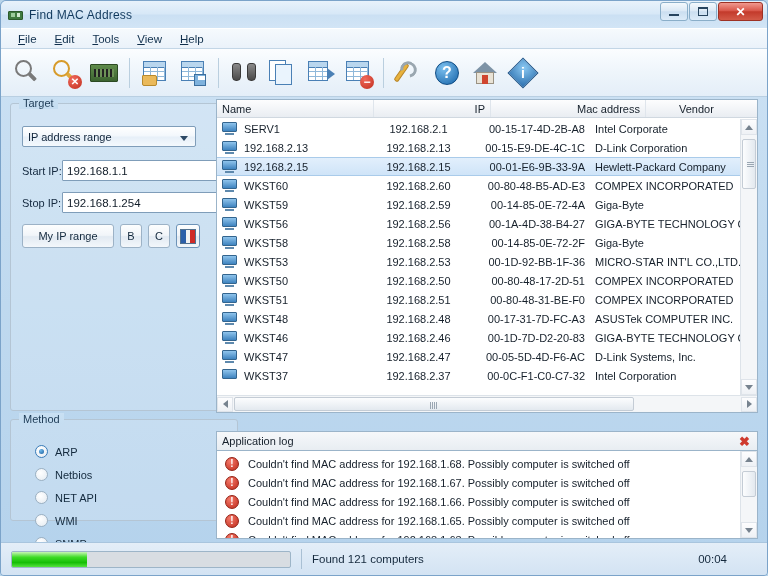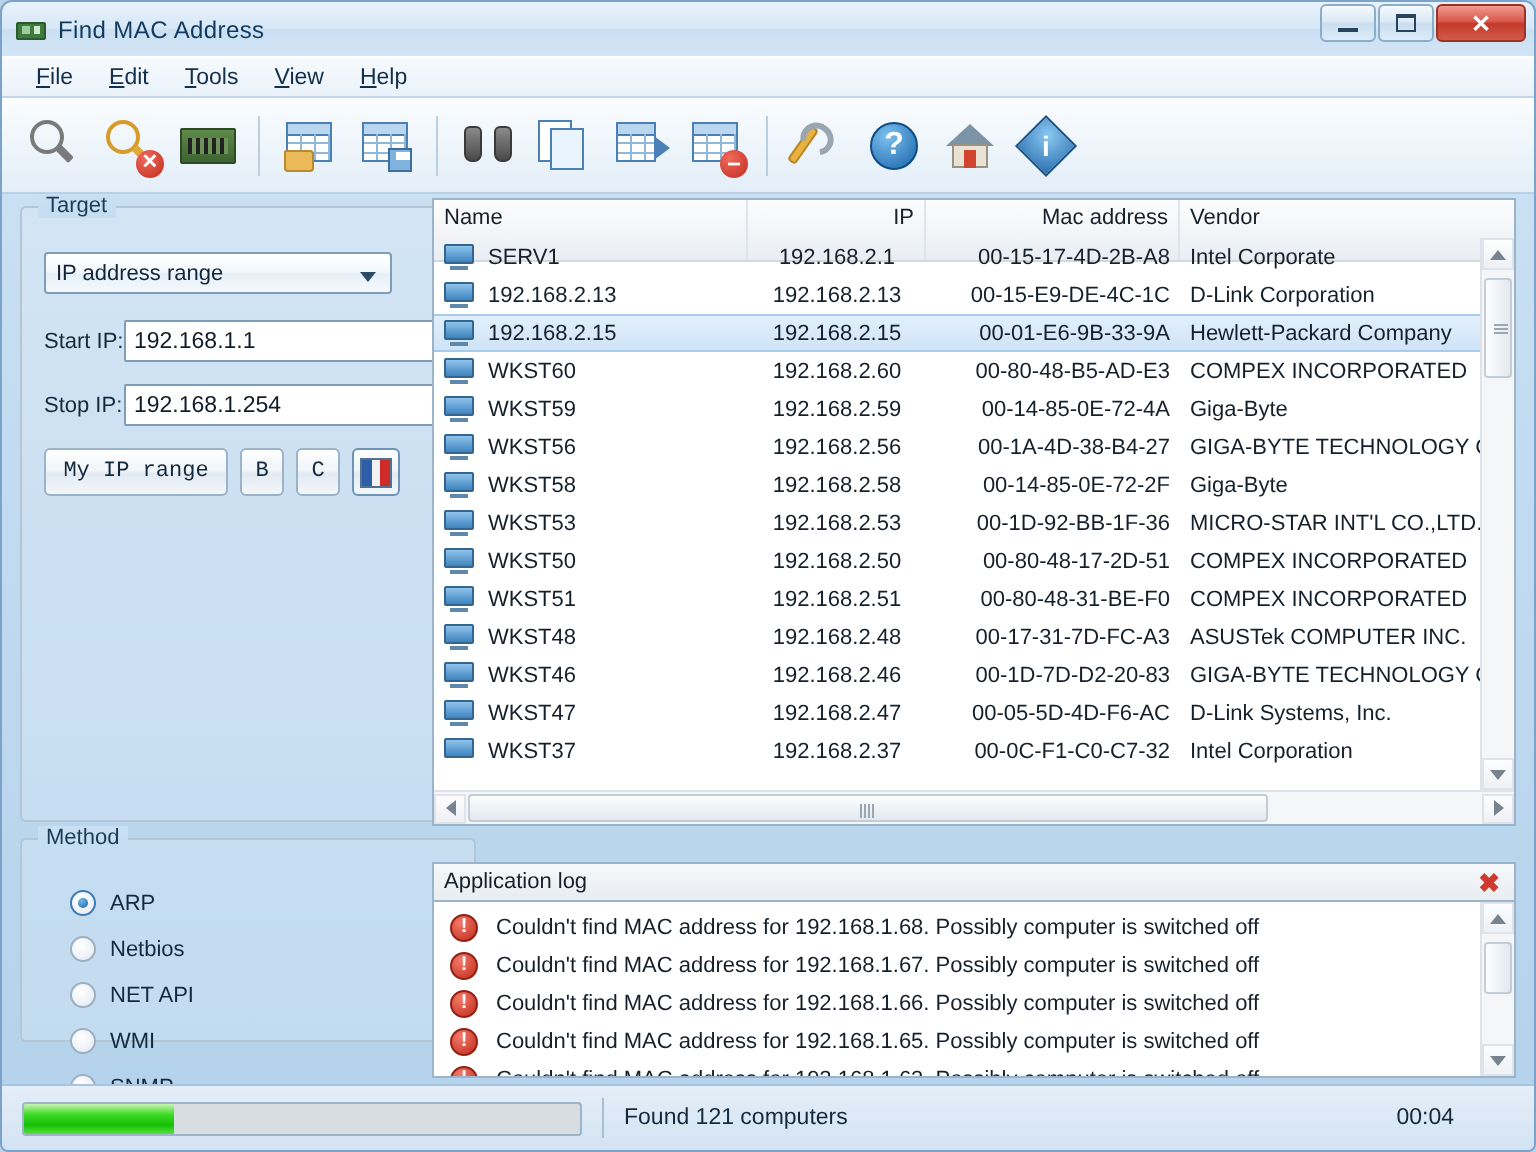--- a/index.html
+++ b/index.html
@@ -174,21 +174,21 @@
     font-family:"Liberation Sans", sans-serif; font-size:11.5px; color:#101c28;
     padding:0 4px; border-radius:1px;
   }
   #row-start { top:56px; }
   #row-stop  { top:88px; }
 
   .btnrow { position:absolute; left:11px; top:120px; display:flex; gap:6px; align-items:center; }
   .btn {
     height:24px; border:1px solid #9cb2c6; border-radius:3px;
     background: linear-gradient(180deg,#fdfefe 0%, #f1f5f9 47%, #e2eaf2 53%, #f3f7fb 100%);
-    font-size:11px; color:#13293d; display:flex; align-items:center; justify-content:center;font-family:Liberation Mono, monospace;
+    font-size:11px; color:#13293d; display:flex; align-items:center; justify-content:center;
   }
   #btn-myiprange { width:92px; }
   .btn.sq { width:22px; }
   .btn.flagbtn { width:24px; padding:0; border-color:#6d93b8; }
   .flag { width:16px; height:15px; display:flex; border:1px solid #51718f; }
   .flag i { flex:1; } .flag .b{background:#2c5fa8;} .flag .w{background:#f2f2f2;} .flag .r{background:#cf2b28;}
 
   .radio-list { position:absolute; left:24px; top:20px; }
   .radio-row { display:flex; align-items:center; height:23px; }
   .radio {
@@ -202,23 +202,23 @@
   .radio-row span { font-size:11px; color:#13293d; }
 
   
   .rightpanel { position:absolute; left:215px; right:9px; top:0; bottom:3px; }
 
   .listbox {
     position:absolute; left:0; right:0; top:2px; height:314px;
     border:1px solid #9bb4c9; background:#fff; overflow:hidden;
   }
   .lb-header {
-    display:flex; height:31px;
+    display:flex; height:18px;
     background: linear-gradient(180deg,#fdfdfe 0%, #f3f5f8 50%, #e9edf2 100%);
-    border-bottom:1px solid #d0d8e0; font-size:11px; color:#16202b;
+    border-bottom:1px solid #d0d8e0; font-size:11px; color:#16202b;gap:28px;
   }
   .lb-header div { position:relative; padding:3px 5px 0 5px; border-right:1px solid #dfe5ec; }
   .col-name { width:157px; }
   .col-ip { width:89px; text-align:right; }
   .col-mac { width:127px; text-align:right; }
   .col-vendor { flex:1; border-right:none !important; }
 
   .lb-rows { position:absolute; left:0; top:19px; right:17px; bottom:17px; overflow:hidden; }
   .row { display:flex; height:19px; align-items:center; font-size:11px; color:#16202b; }
   .row.sel { background: linear-gradient(180deg,#e2effc,#cfe4f8); border-top:1px solid #a9cbea; border-bottom:1px solid #a9cbea; }

